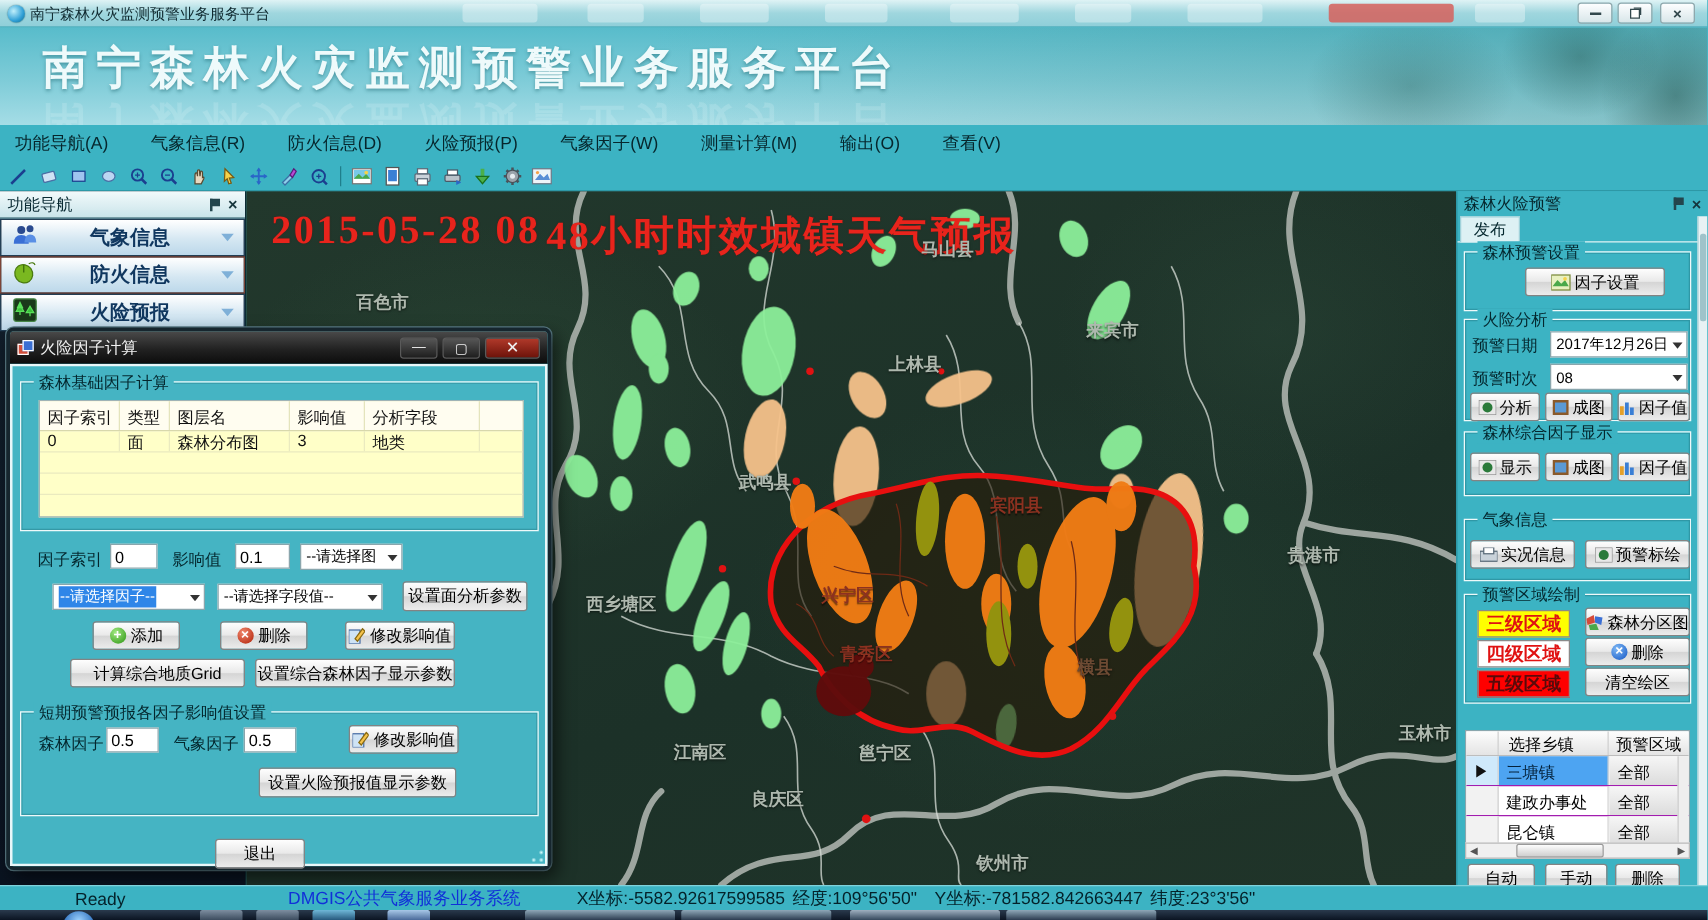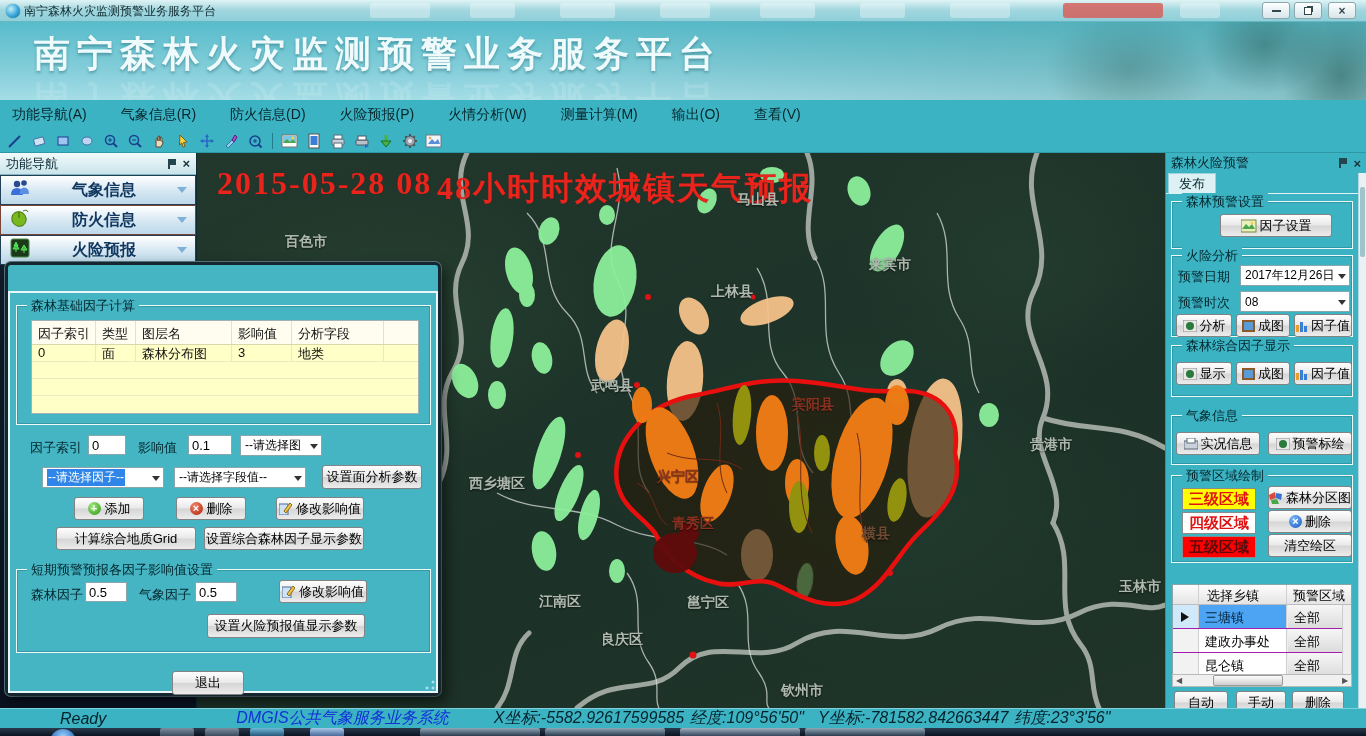--- a/index.html
+++ b/index.html
@@ -134,21 +134,21 @@
   .twrow.sel .c1{background:#4da4f2;color:#04213a;}
   .twrow .c2{flex:1;font-size:13px;padding:4px 0 0 6px;background:linear-gradient(#f6f6f6,#dcdcdc);border-left:1px solid #eee;white-space:nowrap;}
   .twvsb{position:absolute;right:0;top:20px;width:9px;bottom:0;background:#eee;border-left:1px solid #ccc;}
   .hsb{position:absolute;left:6px;top:521px;width:180px;height:13px;background:#f0f0f0;border:1px solid #b9b9b9;display:flex;align-items:center;}
   .hsb .ar{width:12px;height:11px;display:flex;align-items:center;justify-content:center;font-size:8px;color:#555;}
   .hsb .tr{flex:1;position:relative;height:11px;}
   .hsb .th{position:absolute;left:28px;top:0;width:70px;height:11px;background:linear-gradient(#fdfdfd,#cfcfcf);border:1px solid #9a9a9a;border-radius:2px;}
 
   
   #statusbar{position:absolute;left:0;top:708px;width:1366px;height:20px;background:#3cb3c3;border-top:1px solid #7fd2dc;
-    display:flex;align-items:center;font-size:16px;color:#04222a;font-style:italic;}
+    display:flex;align-items:center;font-size:14px;color:#04222a;}
   #statusbar .link{color:#1130d8;}
   #taskbar{position:absolute;left:0;top:728px;width:1366px;height:8px;background:linear-gradient(#2a3a4d,#0b1422);overflow:hidden;}
   #taskbar .orb{position:absolute;left:50px;top:1px;width:26px;height:26px;border-radius:50%;
     background:radial-gradient(circle at 50% 30%,#9fd4ff,#2568b8 60%,#0b2d5e);}
   #taskbar .ti{position:absolute;top:0;width:34px;height:8px;border-radius:2px 2px 0 0;background:linear-gradient(#7d8ea0,#3c4c5e);}
 </style>
 </head>
 <body>
 
 <div id="titlebar">
@@ -178,21 +178,21 @@
   <div class="forest"></div>
   <div class="btitle">南宁森林火灾监测预警业务服务平台</div>
   <div class="breflect">南宁森林火灾监测预警业务服务平台</div>
 </div>
 
 <div id="menubar">
   <span>功能导航(A)</span>
   <span>气象信息(R)</span>
   <span>防火信息(D)</span>
   <span>火险预报(P)</span>
-  <span>火情分析(W)</span>
+  <span>气象因子(W)</span>
   <span>测量计算(M)</span>
   <span>输出(O)</span>
   <span>查看(V)</span>
 </div>
 
 <div id="toolbar">
   <span class="tico">
       <svg width="16" height="16">
         <line x1="2" y1="14" x2="13" y2="3" stroke="#1b3f8f" stroke-width="2"></line>
       </svg>
@@ -643,20 +643,29 @@
     </div>
   <div class="sbtn" style="left:70px;top:538px;width:50px">
       <span>手动</span>
     </div>
   <div class="sbtn" style="left:126px;top:538px;width:52px">
       <span>删除</span>
     </div>
 </div>
 
 <div id="dialog">
+  <div class="dtitle">
+    <span class="formico"></span>
+    <span class="txt">火险因子计算</span>
+    <span style="margin-left:auto;display:flex">
+      <span class="dbtn">—</span>
+      <span class="dbtn">▢</span>
+      <span class="dbtn close">✕</span>
+    </span>
+  </div>
   <div class="dbody">
 
     <div class="grp" style="left:8px;top:14px;width:415px;height:120px">
       <span class="legend">森林基础因子计算</span>
       <div class="ftable" style="left:14px;top:14px;width:388px;height:94px">
         <div class="hrow">
           <div class="hcell" style="width:64px">因子索引</div>
           <div class="hcell" style="width:40px">类型</div>
           <div class="hcell" style="width:96px">图层名</div>
           <div class="hcell" style="width:60px">影响值</div>

